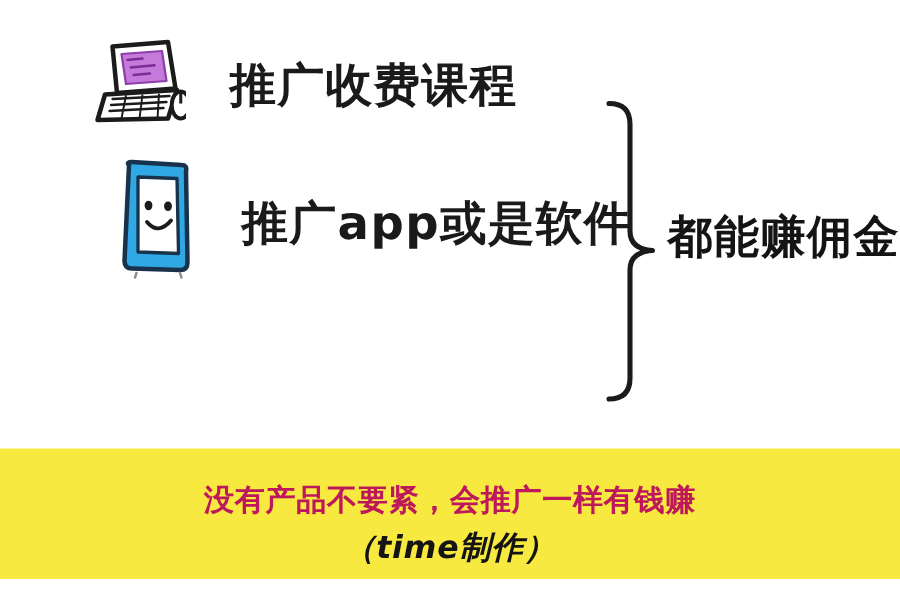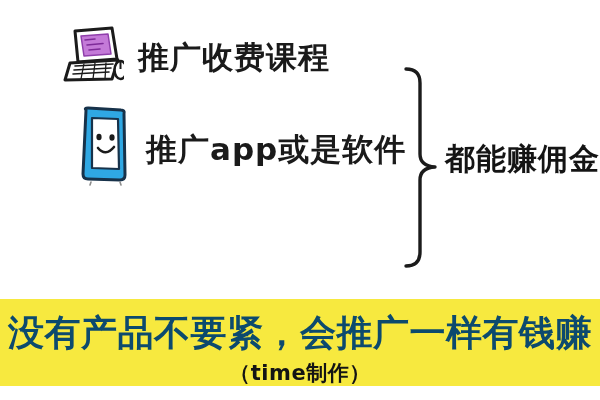--- a/index.html
+++ b/index.html
@@ -20,20 +20,21 @@
     width: 600px;
     height: 400px;
     background: #ffffff;
   }
 
   
   .item-row {
     position: absolute;
     display: flex;
     align-items: center;
+    gap: 15px;
   }
   .item-row.row-0 { left: 62px; top: 26px;  height: 62px; }
   .item-row.row-1 { left: 74px; top: 106px; height: 86px; }
   .item-row.row-2 { left: 62px; top: 200px; height: 70px; }
 
   .item-icon {
     flex: 0 0 auto;
     display: block;
   }
 
@@ -84,37 +85,38 @@
     width: 600px;
     height: 87px;
     background: #f7e93f;
     display: flex;
     flex-direction: column;
     align-items: center;
     justify-content: center;
   }
   #banner-headline {
     font-family: "DejaVu Sans", sans-serif;
-    font-size: 36px;
+    font-size: 20px;
     font-weight: 700;
-    color: #0c4a6e;
+    color: #be185d;
     letter-spacing: 0.5px;
     white-space: nowrap;
     line-height: 1;
     margin-top: 14px;
   }
   #banner-credit {
     font-family: "DejaVu Sans", sans-serif;
     font-size: 21px;
     font-weight: 700;
     color: #141414;
     letter-spacing: 0.5px;
     white-space: nowrap;
     line-height: 1;
     margin-top: 12px;
+    font-style: italic;
   }
 </style>
 </head>
 <body>
 
 <div id="infographic">
 
   <div class="item-row row-0">
     <span class="item-icon">
       <svg width="62" height="60" viewBox="0 0 62 60">

